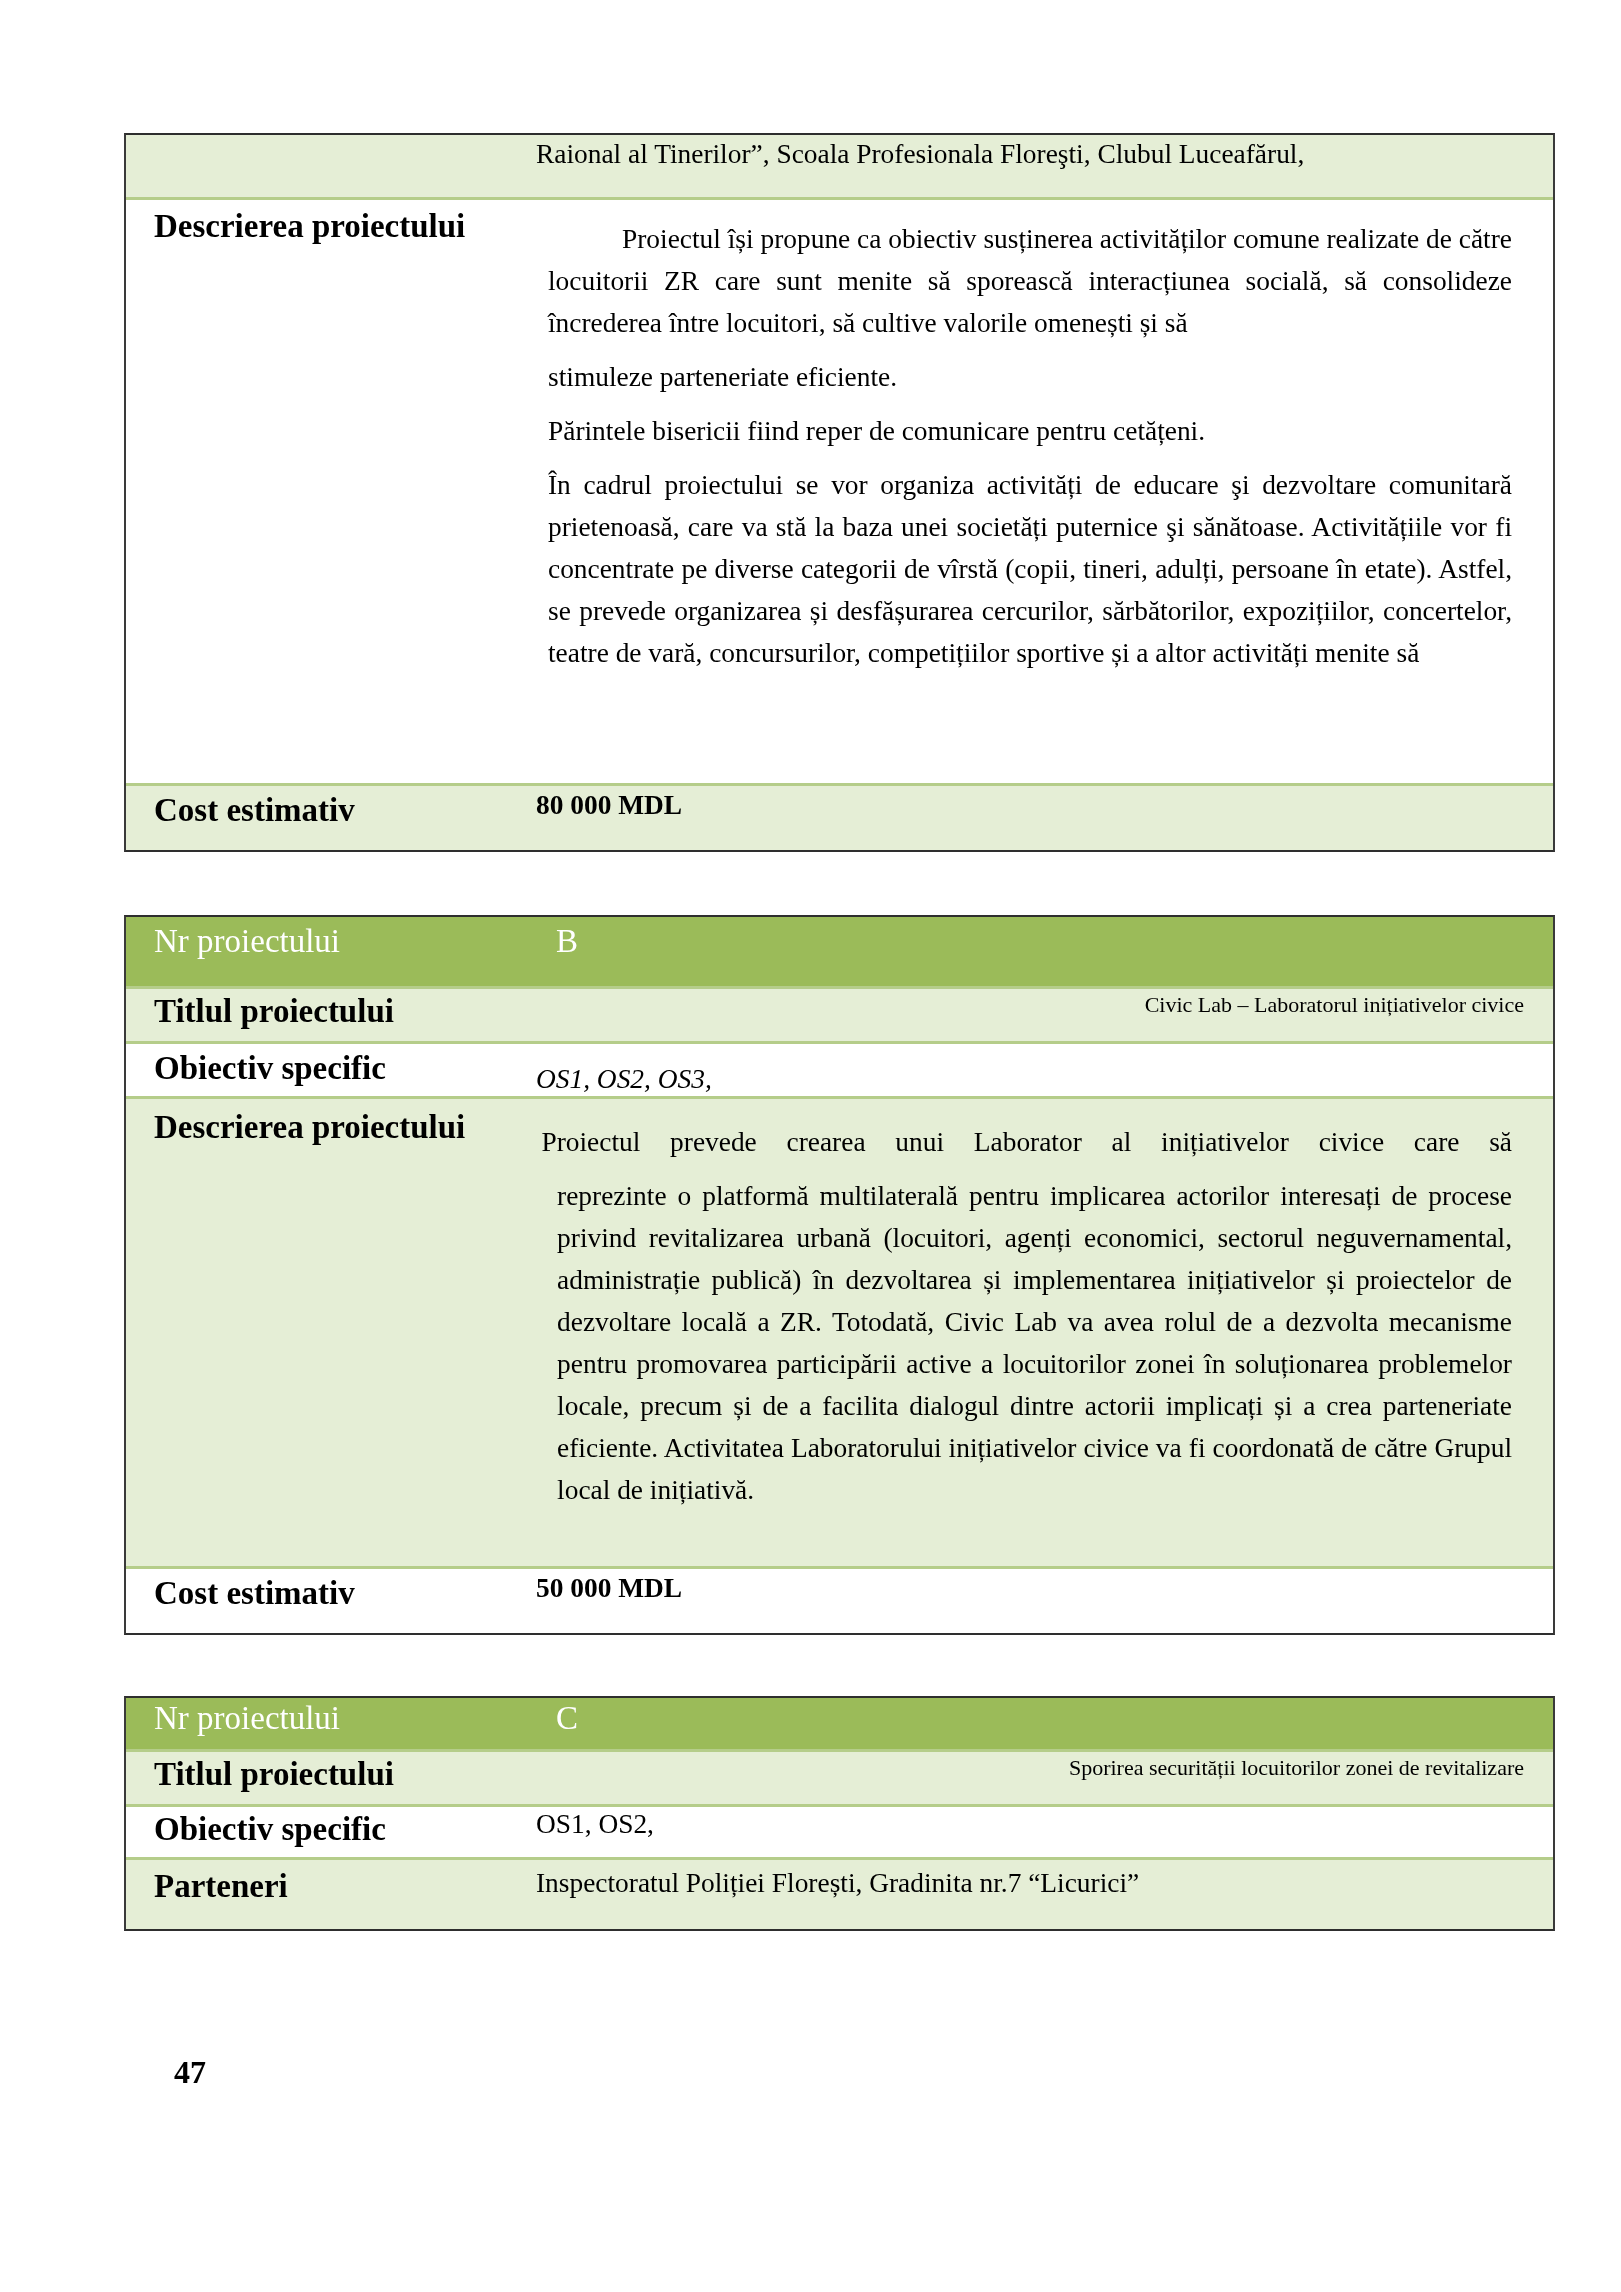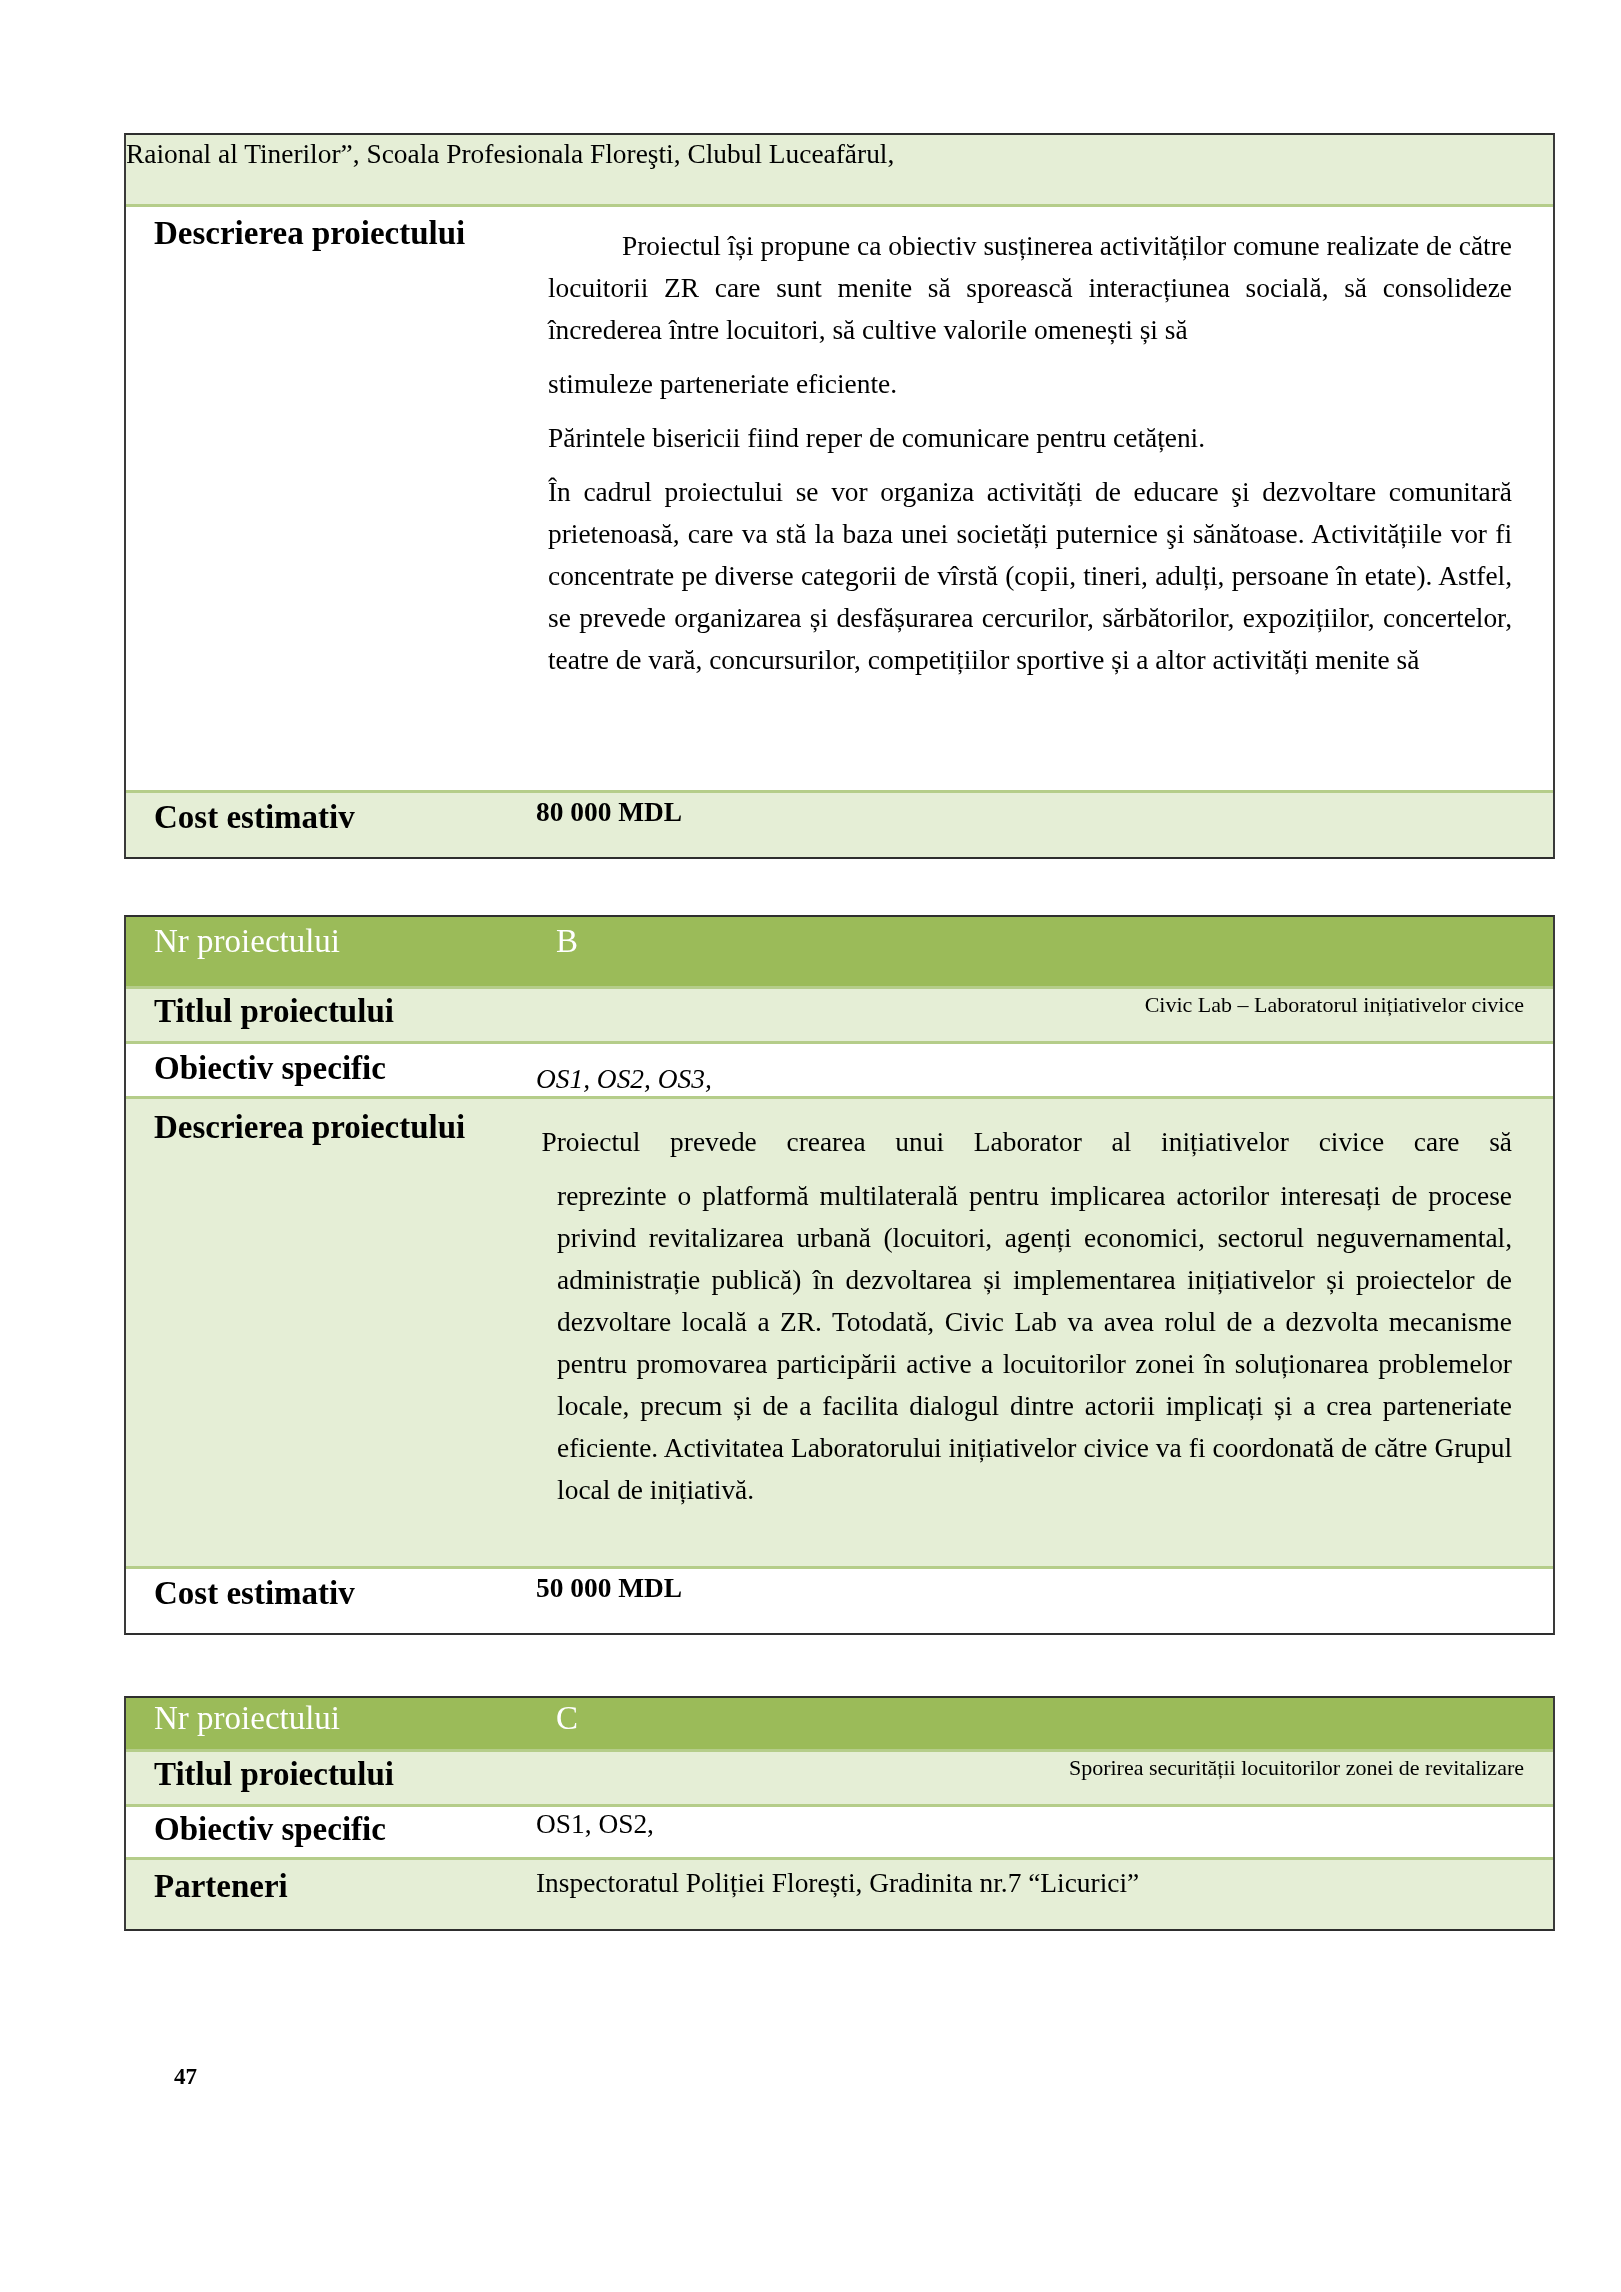--- a/index.html
+++ b/index.html
@@ -10,27 +10,27 @@
   .row.light { background: #e5eed6; }
   .row.white { background: #ffffff; }
   .row.head { background: #9bbb59; gap: 20px; }
   .lbl { width: 410px; flex: none; padding-left: 28px; box-sizing: border-box; font-weight: bold; font-size: 33px; }
   .val { flex: 1; padding-right: 29px; box-sizing: border-box; font-size: 27.4px; }
   .head .lbl, .head .val { color: #ffffff; font-weight: normal; font-size: 33px; }
   .val.bold-title { font-weight: normal; font-size: 22px; text-align: right; }
   .cost { color: #000000; font-weight: bold; font-size: 27.4px; }
   .desc p { margin: 12px; text-align: justify; font-size: 27.4px; line-height: 42px; }
   .desc .indent { text-indent: 74px; }
-  .page-num { position: absolute; left: 174px; top: 2054px; font-weight: bold; font-size: 23px; margin-top: 10px; }
+  .page-num { position: absolute; left: 174px; top: 2054px; font-weight: bold; font-size: 32px; }
 </style>
 </head>
 <body>
 
 <div class="tbl" style="top:133px;">
-  <div class="row light" style="height:69px;flex-direction:column;">
+  <div class="row light" style="height:62px;">
     <div class="lbl"></div>
     <div class="val" style="padding-top:3.9px;">Raional al Tinerilor”, Scoala Profesionala Floreşti, Clubul Luceafărul,</div>
   </div>
   <div class="row white sep" style="height:586px;">
     <div class="lbl" style="padding-top:7.8px;">Descrierea  proiectului</div>
     <div class="val desc" style="padding-top:5.9px;">
       <p class="indent">Proiectul își propune ca obiectiv susținerea activităților comune realizate de către locuitorii ZR care sunt menite să sporească interacțiunea socială, să consolideze încrederea între locuitori, să cultive valorile omenești și să</p>
       <p>stimuleze parteneriate eficiente.</p>
       <p>Părintele bisericii fiind reper de comunicare pentru cetățeni.</p>
       <p>În cadrul proiectului se vor organiza activități de educare şi dezvoltare comunitară prietenoasă, care va stă la baza unei societăți puternice şi sănătoase. Activitățiile vor fi concentrate pe diverse categorii de vîrstă (copii, tineri, adulți, persoane în etate). Astfel, se prevede organizarea și desfășurarea cercurilor, sărbătorilor, expozițiilor, concertelor, teatre de vară, concursurilor, competițiilor sportive și a altor activități menite să</p>

